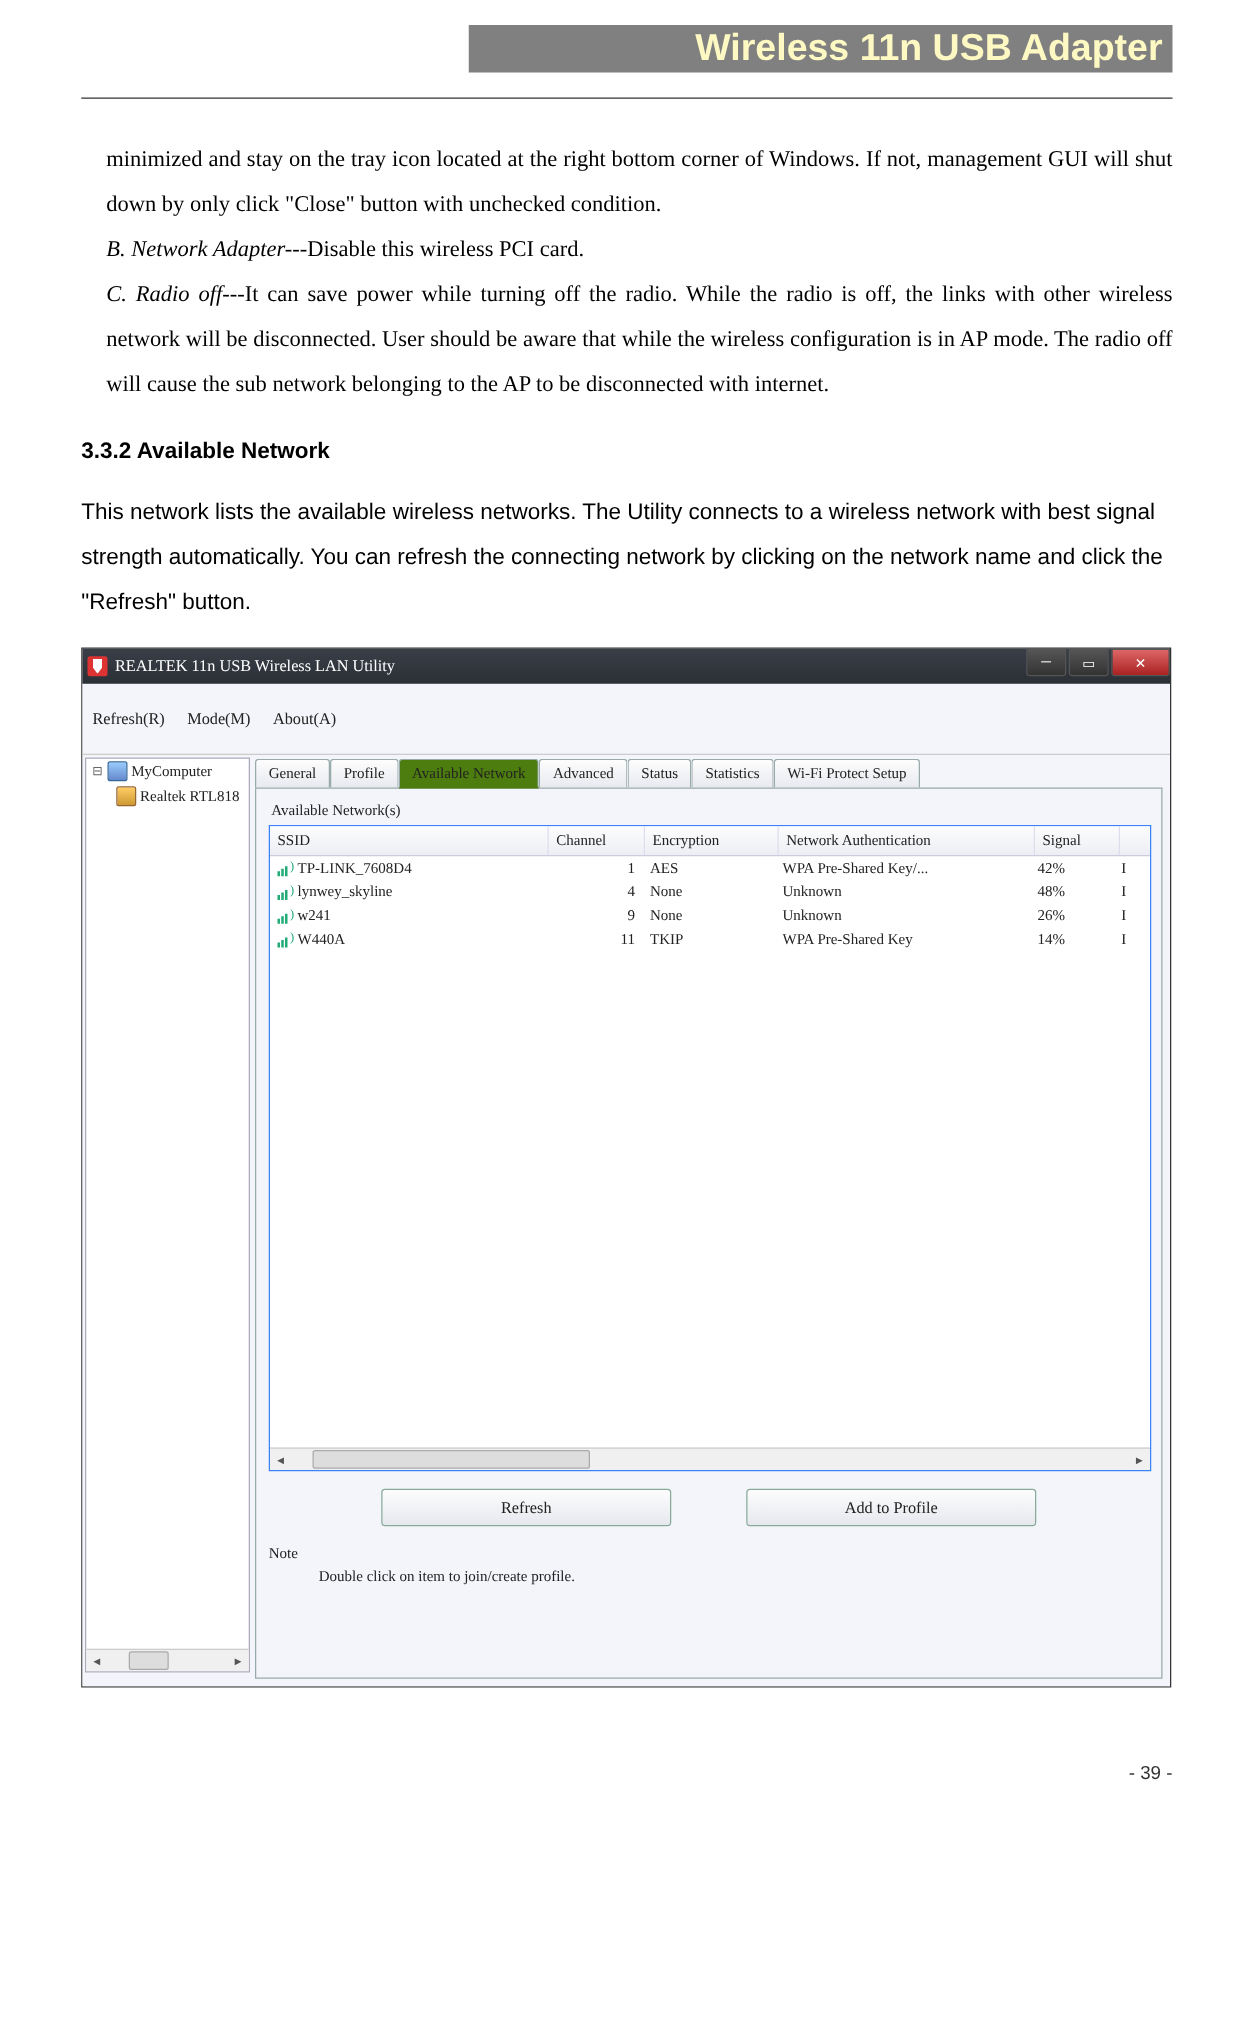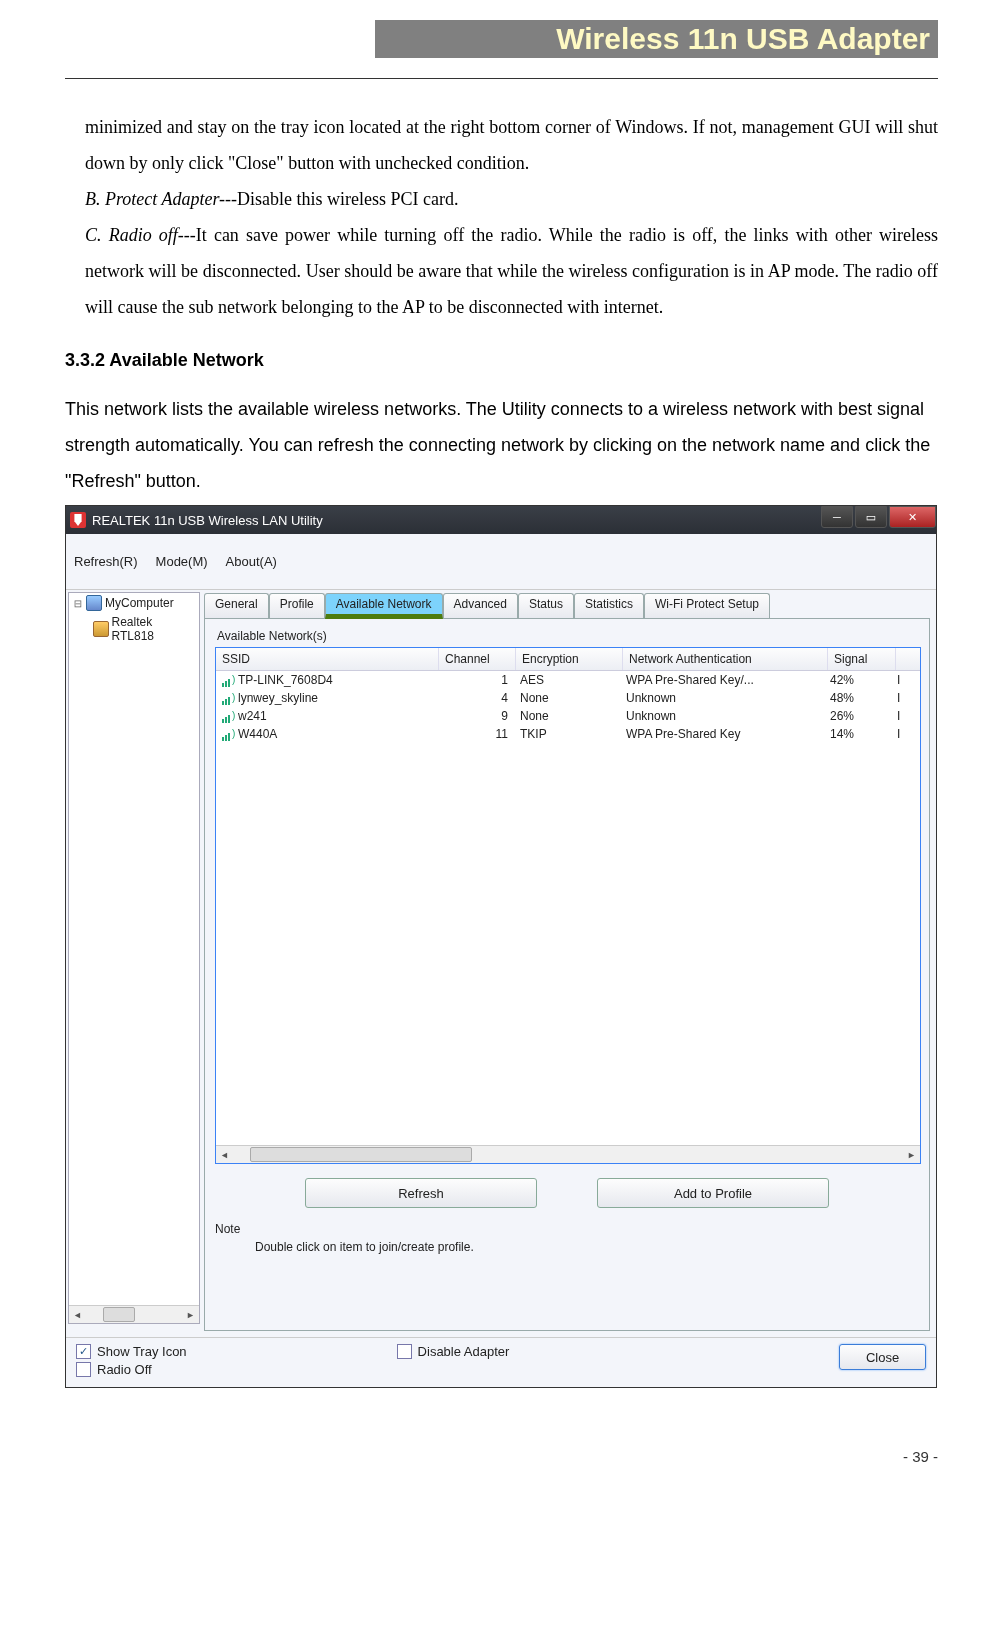--- a/index.html
+++ b/index.html
@@ -43,22 +43,22 @@
     font-weight: bold;
     margin: 25px 0 20px 0;
   }
   .italic {
     font-style: italic;
   }
   .screenshot {
     width: 870px;
     border: 1px solid #333;
     background: linear-gradient(#e8ecf4, #dfe5ef);
-    margin-top: 6px;
-    font-family: Liberation Sans, sans-serif;
+    margin-top: 19px;
+    font-family: Liberation Serif, serif;
     font-size: 13px;
     color: #222;
   }
   .titlebar {
     height: 28px;
     background: linear-gradient(#3a3f47, #2b2f36);
     color: white;
     display: flex;
     align-items: center;
     padding: 0 4px;
@@ -187,22 +187,22 @@
     padding: 3px 10px;
     background: linear-gradient(#fdfdfd,#e7e9ef);
     border: 1px solid #9aa;
     border-bottom: none;
     margin-right: 0;
     border-radius: 3px 3px 0 0;
     position: relative;
     top: 1px;
   }
   .tab.active {
-    background: #7dd3fc;
-    border-bottom: 5px solid #4d7c0f;
+    background: #4d7c0f;
+    border-bottom: 2px solid #4d7c0f;
     z-index: 2;
   }
   .tab-content {
     border: 1px solid #9aa;
     background: #f3f5fa;
     height: 695px;
     padding: 8px 10px;
     position: relative;
   }
   .group-label {
@@ -369,21 +369,21 @@
 </style>
 </head>
 <body>
 
 <div class="page">
   <div class="header-bar">Wireless 11n USB Adapter</div>
   <div class="header-line"></div>
 
   <div class="body-text justify indent">minimized and stay on the tray icon located at the right bottom corner of Windows. If not, management GUI will shut down by only click "Close" button with unchecked condition.</div>
   <div class="body-text justify indent">
-    <span class="italic">B. Protect Adapter---</span><span>Disable this wireless PCI card.</span>
+    <span class="italic">B. Network Adapter---</span><span>Disable this wireless PCI card.</span>
   </div>
   <div class="body-text justify indent">
     <span class="italic">C. Radio off---</span><span>It can save power while turning off the radio. While the radio is off, the links with other wireless network will be disconnected. User should be aware that while the wireless configuration is in AP mode. The radio off will cause the sub network belonging to the AP to be disconnected with internet.</span>
   </div>
 
   <div class="section-heading">3.3.2    Available Network</div>
 
   <div class="body-text">This network lists the available wireless networks. The Utility connects to a wireless network with best signal strength automatically. You can refresh the connecting network by clicking on the network name and click the "Refresh" button.</div>
 
   <div class="screenshot">
@@ -482,33 +482,16 @@
             <div class="big-button">Refresh</div>
             <div class="big-button">Add to Profile</div>
           </div>
           <div class="note-block">
             <div>Note</div>
             <div class="note-text">Double click on item to join/create profile.</div>
           </div>
         </div>
       </div>
     </div>
-    <div class="bottom-bar">
-      <div class="checkbox-col">
-        <div class="checkbox-row">
-          <span class="checkbox checked"></span>
-          <span>Show Tray Icon</span>
-        </div>
-        <div class="checkbox-row">
-          <span class="checkbox"></span>
-          <span>Radio Off</span>
-        </div>
-      </div>
-      <div class="checkbox-row" style="margin-left:210px">
-        <span class="checkbox"></span>
-        <span>Disable Adapter</span>
-      </div>
-      <div class="close-btn">Close</div>
-    </div>
   </div>
 
   <div class="page-number">- 39 -</div>
 </div>
 
 </body></html>

